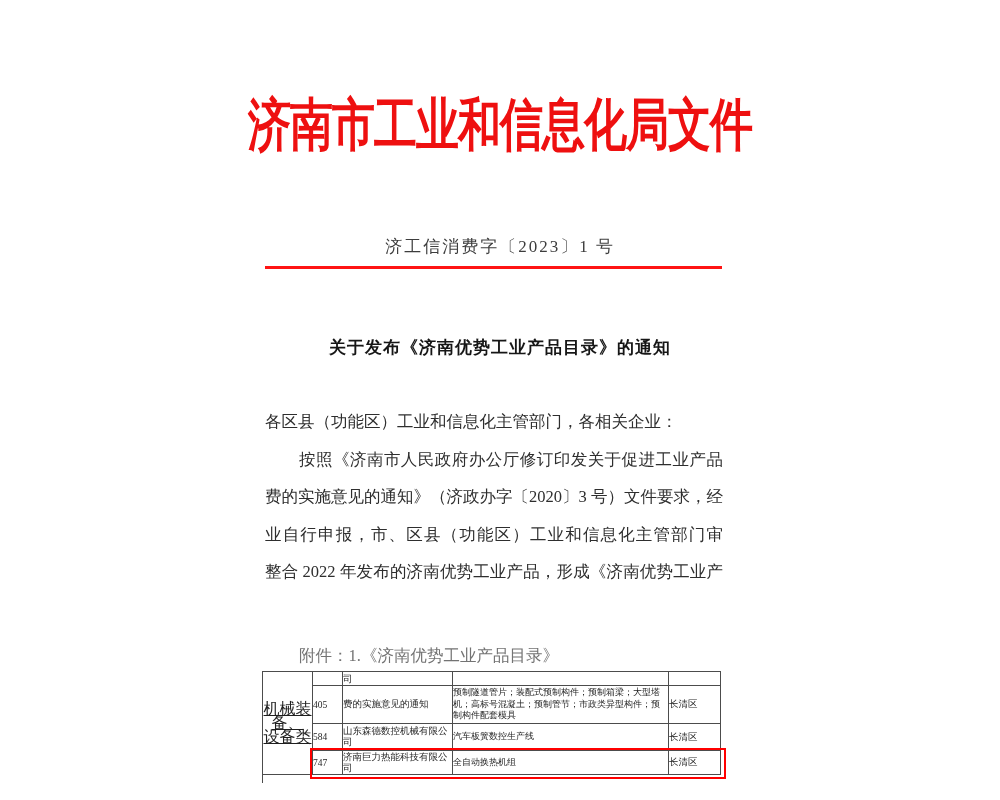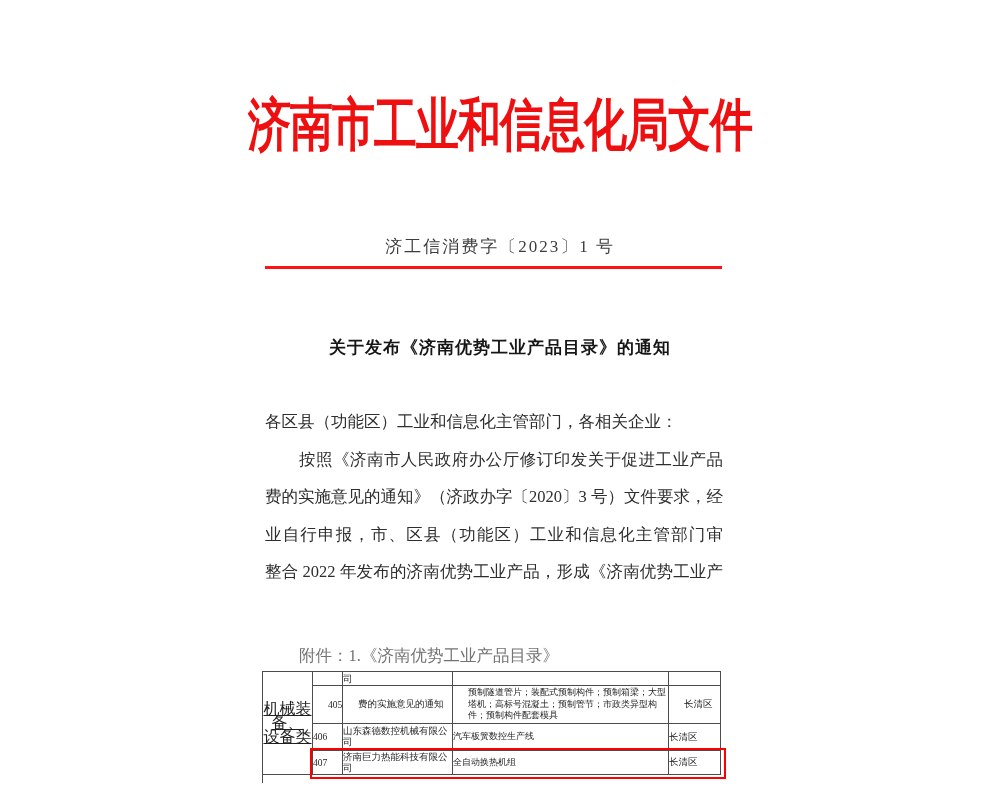--- a/index.html
+++ b/index.html
@@ -54,21 +54,21 @@
   table.catalog td {
     border:1px solid #4c4c4c; padding:0; overflow:hidden;
     vertical-align:middle;
   }
   td.cat-cell { text-align:center; font-size:16px; line-height:14px;text-decoration:underline; }
   td.no-cell, td.district-cell { text-align:left; font-size:9.5px; }
   td.company-cell { padding:0 3px; font-size:9.5px; line-height:11px; }
   td.product-cell { padding:1px 4px; font-size:9px; line-height:11.5px; }
   tr.partial-row td { height:13px; }
   tr.partial-row td.company-cell { vertical-align:middle; line-height:12px; }
-  tr.row-405 td { height:37px;padding-left:15px; }
+  tr.row-405 td { height:37px; }
   tr.row-406 td { height:26px; }
   tr.row-407 td { height:23px; }
   .highlight-box {
     position:absolute; left:48px; top:77px; width:412px; height:27px;
     border:2px solid #ff0000; pointer-events:none;
   }
   .cat-stub {
     position:absolute; left:0; top:103px; width:1px; height:9px;
     background:#4c4c4c;
   }
@@ -116,27 +116,27 @@
           <td class="product-cell"></td>
           <td class="district-cell"></td>
         </tr>
         <tr class="row-405">
           <td class="no-cell">405</td>
           <td class="company-cell">费的实施意见的通知</td>
           <td class="product-cell">预制隧道管片；装配式预制构件；预制箱梁；大型塔机；高标号混凝土；预制管节；市政类异型构件；预制构件配套模具</td>
           <td class="district-cell">长清区</td>
         </tr>
         <tr class="row-406">
-          <td class="no-cell">406</td>
+          <td class="no-cell">584</td>
           <td class="company-cell">山东森德数控机械有限公司</td>
           <td class="product-cell">汽车板簧数控生产线</td>
           <td class="district-cell">长清区</td>
         </tr>
         <tr class="row-407">
-          <td class="no-cell">407</td>
+          <td class="no-cell">747</td>
           <td class="company-cell">济南巨力热能科技有限公司</td>
           <td class="product-cell">全自动换热机组</td>
           <td class="district-cell">长清区</td>
         </tr>
       </tbody>
     </table>
     <div class="highlight-box" style="border-color: rgb(255, 0, 0);"></div>
     <div class="cat-stub"></div>
   </div>
 

